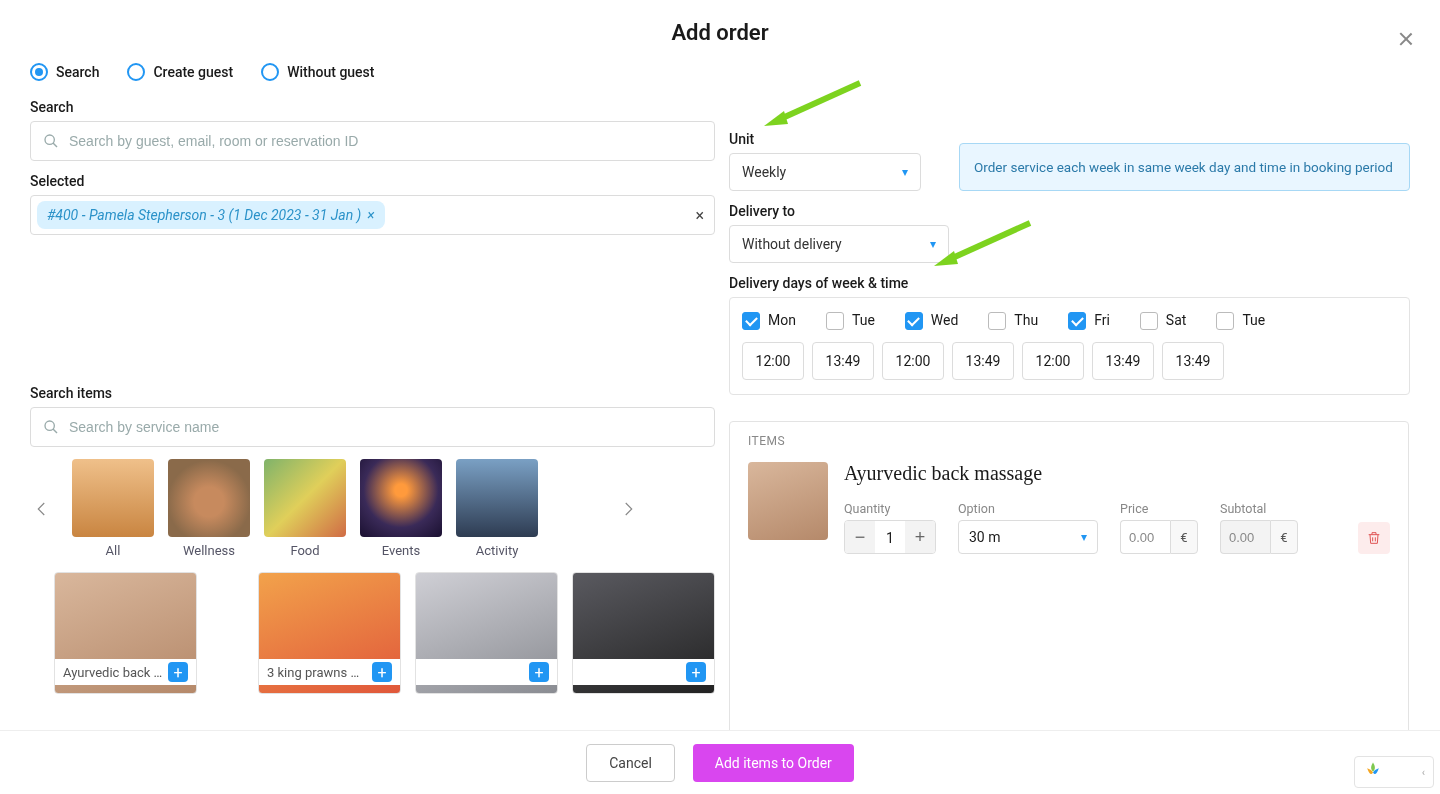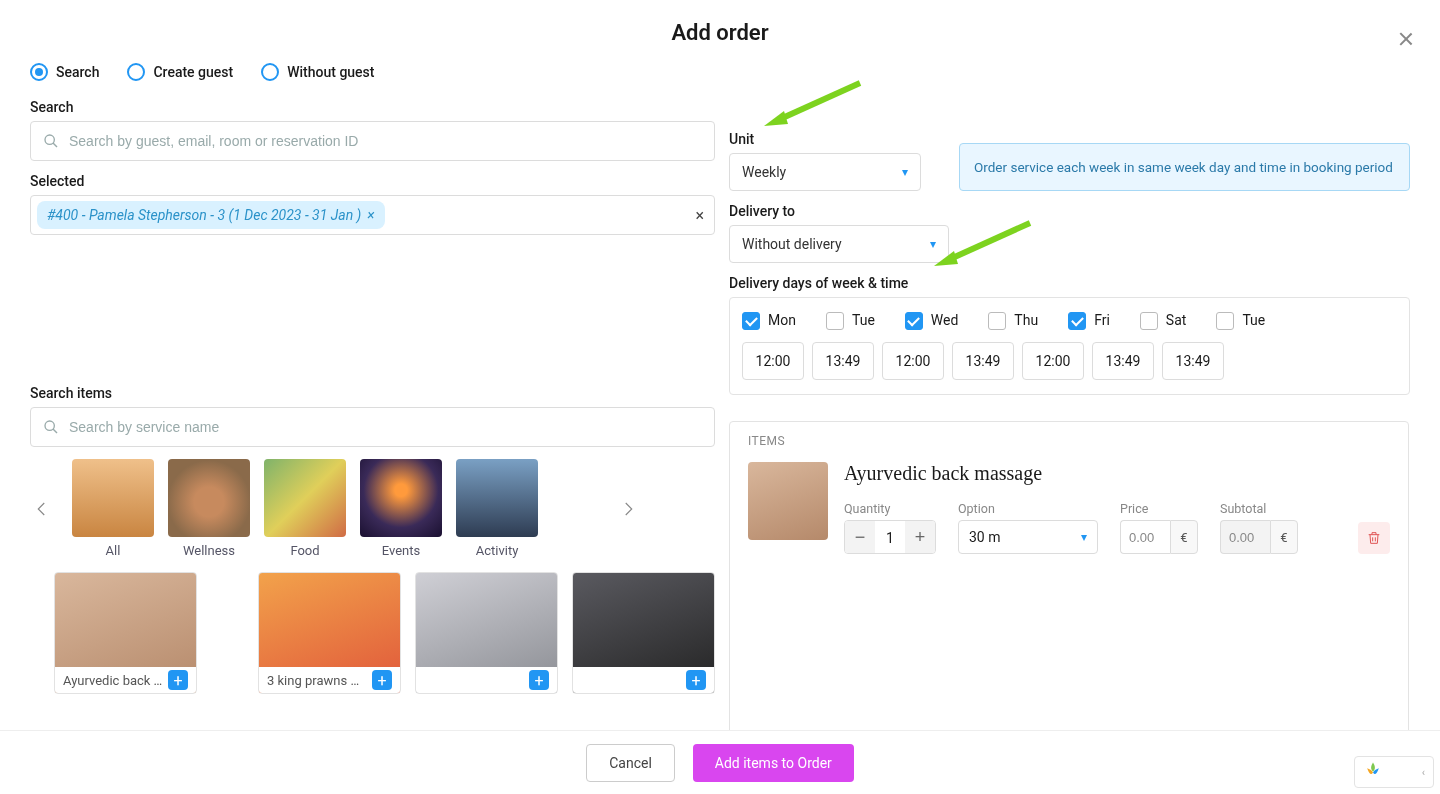--- a/index.html
+++ b/index.html
@@ -146,21 +146,21 @@
   .cat-item { text-align: center; cursor: pointer; }
   .cat-img { width: 82px; height: 78px; border-radius: 4px; background: #ddd; }
   .cat-item span { display: block; margin-top: 6px; color: #556; font-size: 13px; }
 
   .service-grid { display: flex; gap: 14px; margin-top: 14px; }
   .service-card {
     width: 148px; height: 122px; border: 1px solid #e2e2e2; border-radius: 4px;
     position: relative; overflow: hidden; background: #ddd; cursor: pointer;
   }
   .service-card .card-bar {
-    position: absolute; left: 0; right: 0; bottom: 0; height: 26px;
+    position: absolute; left: 0; right: 0; bottom: 8px; height: 26px;
     background: #fff; display: flex; align-items: center; justify-content: space-between;
     padding: 0 8px; font-size: 13px; color: #555;
   }
   .service-card .card-bar .title { white-space: nowrap; overflow: hidden; text-overflow: ellipsis; max-width: 100px; }
   .add-square {
     width: 20px; height: 20px; border-radius: 4px; background: #2196f3; color: #fff;
     display: flex; align-items: center; justify-content: center; font-size: 16px;
     flex-shrink: 0;
   }
 

